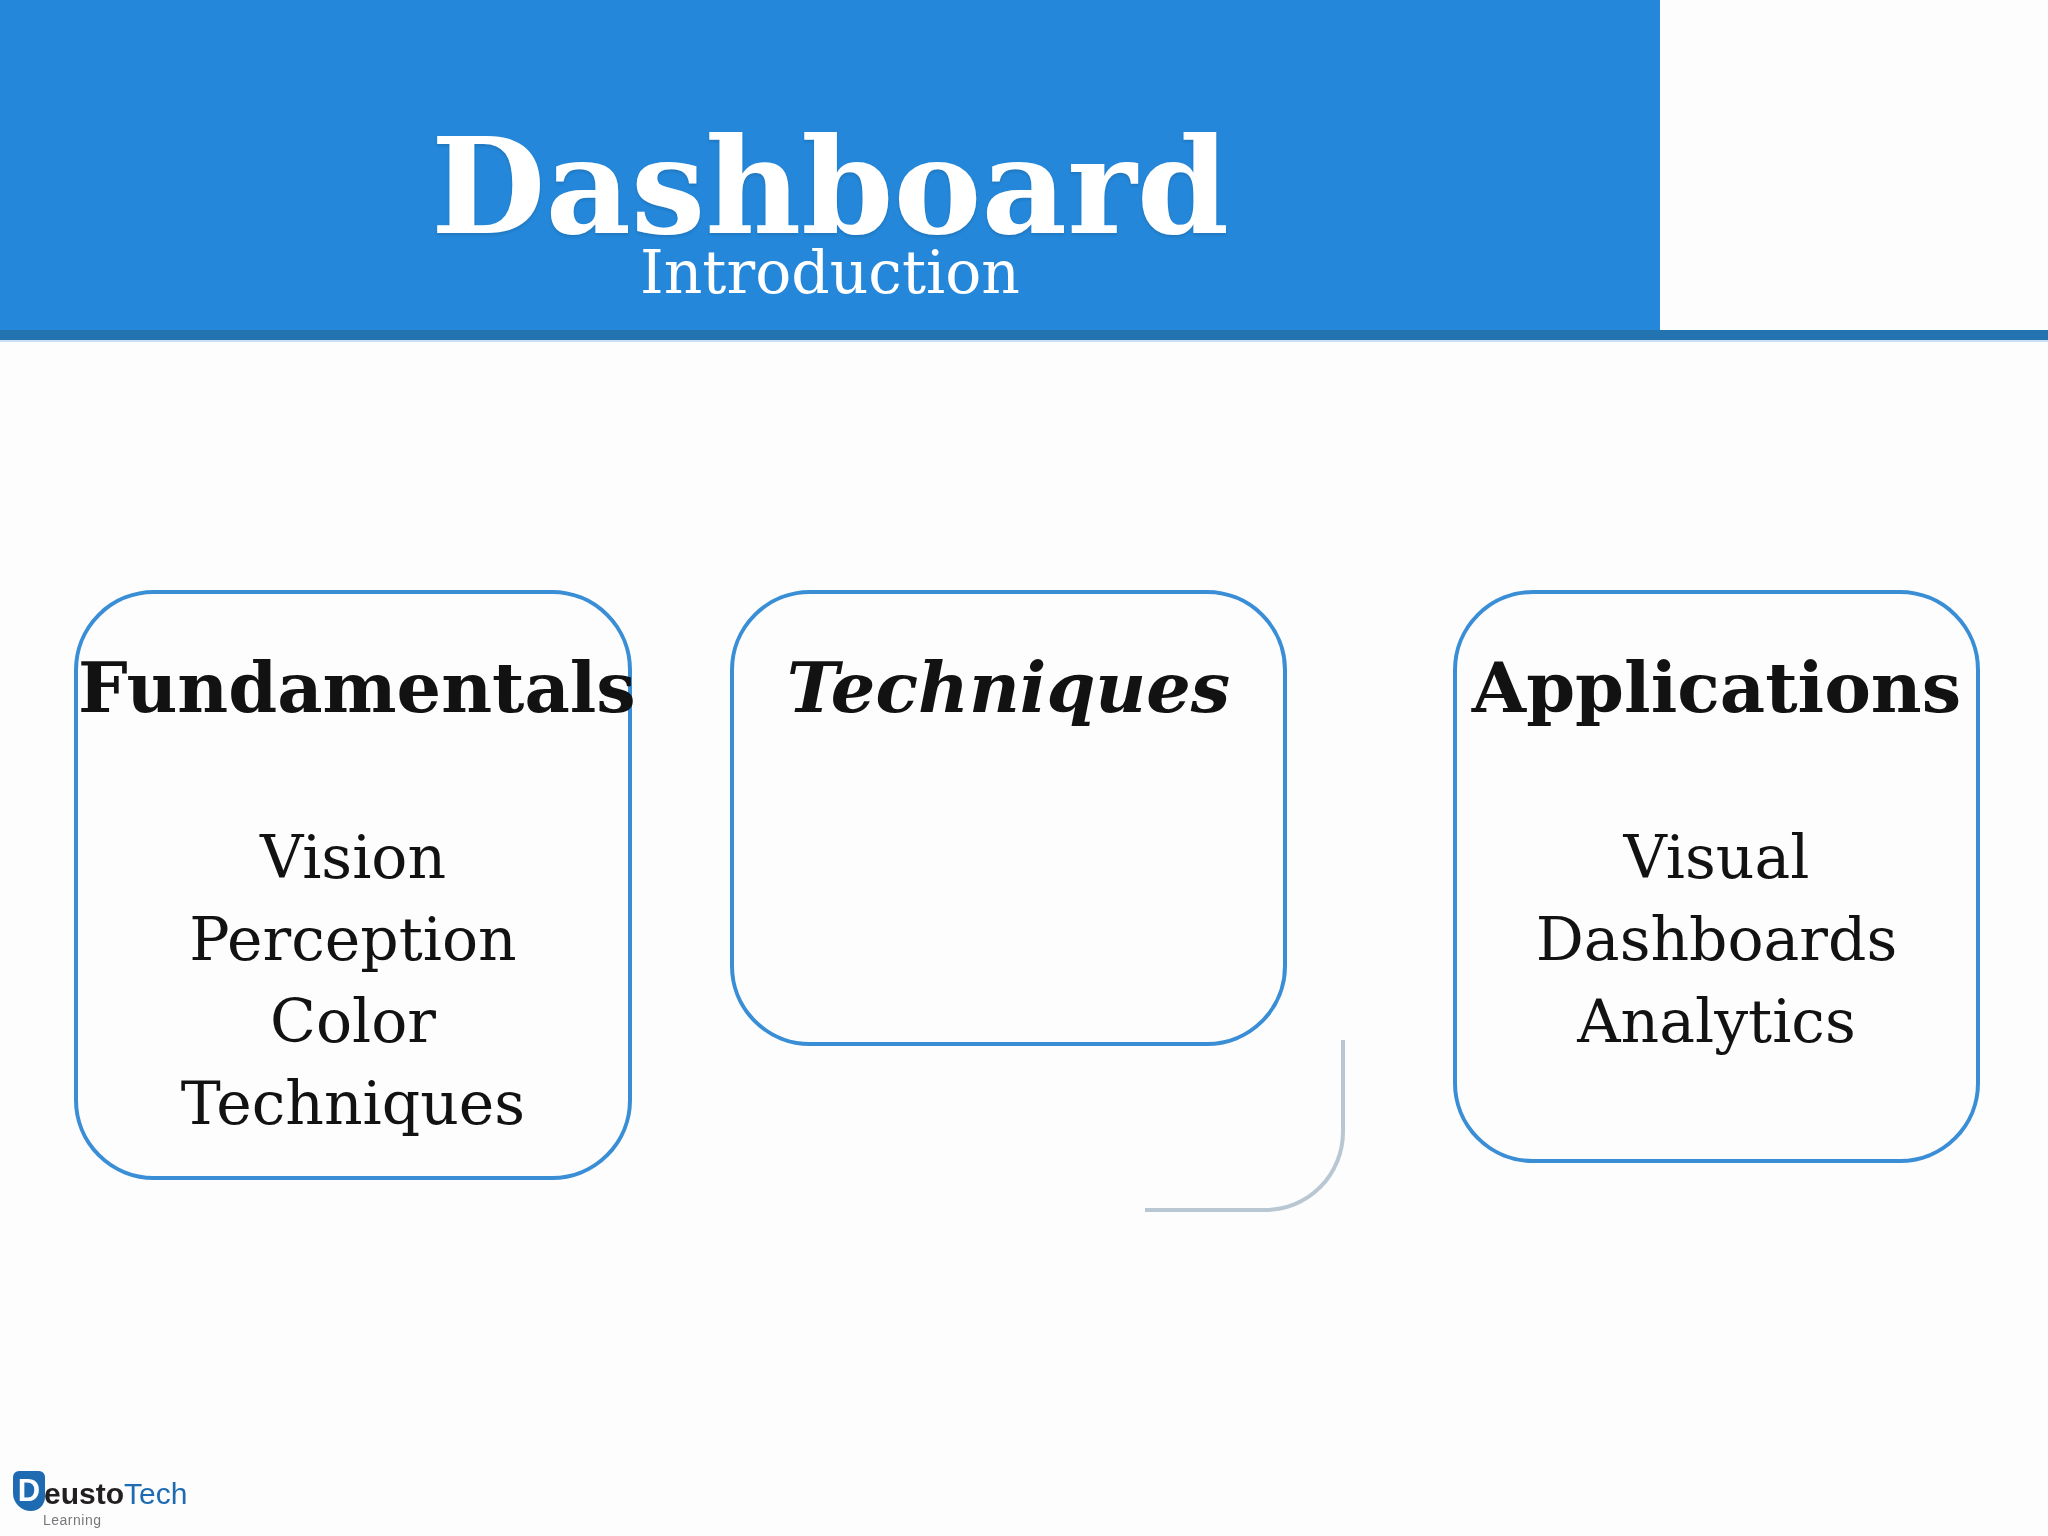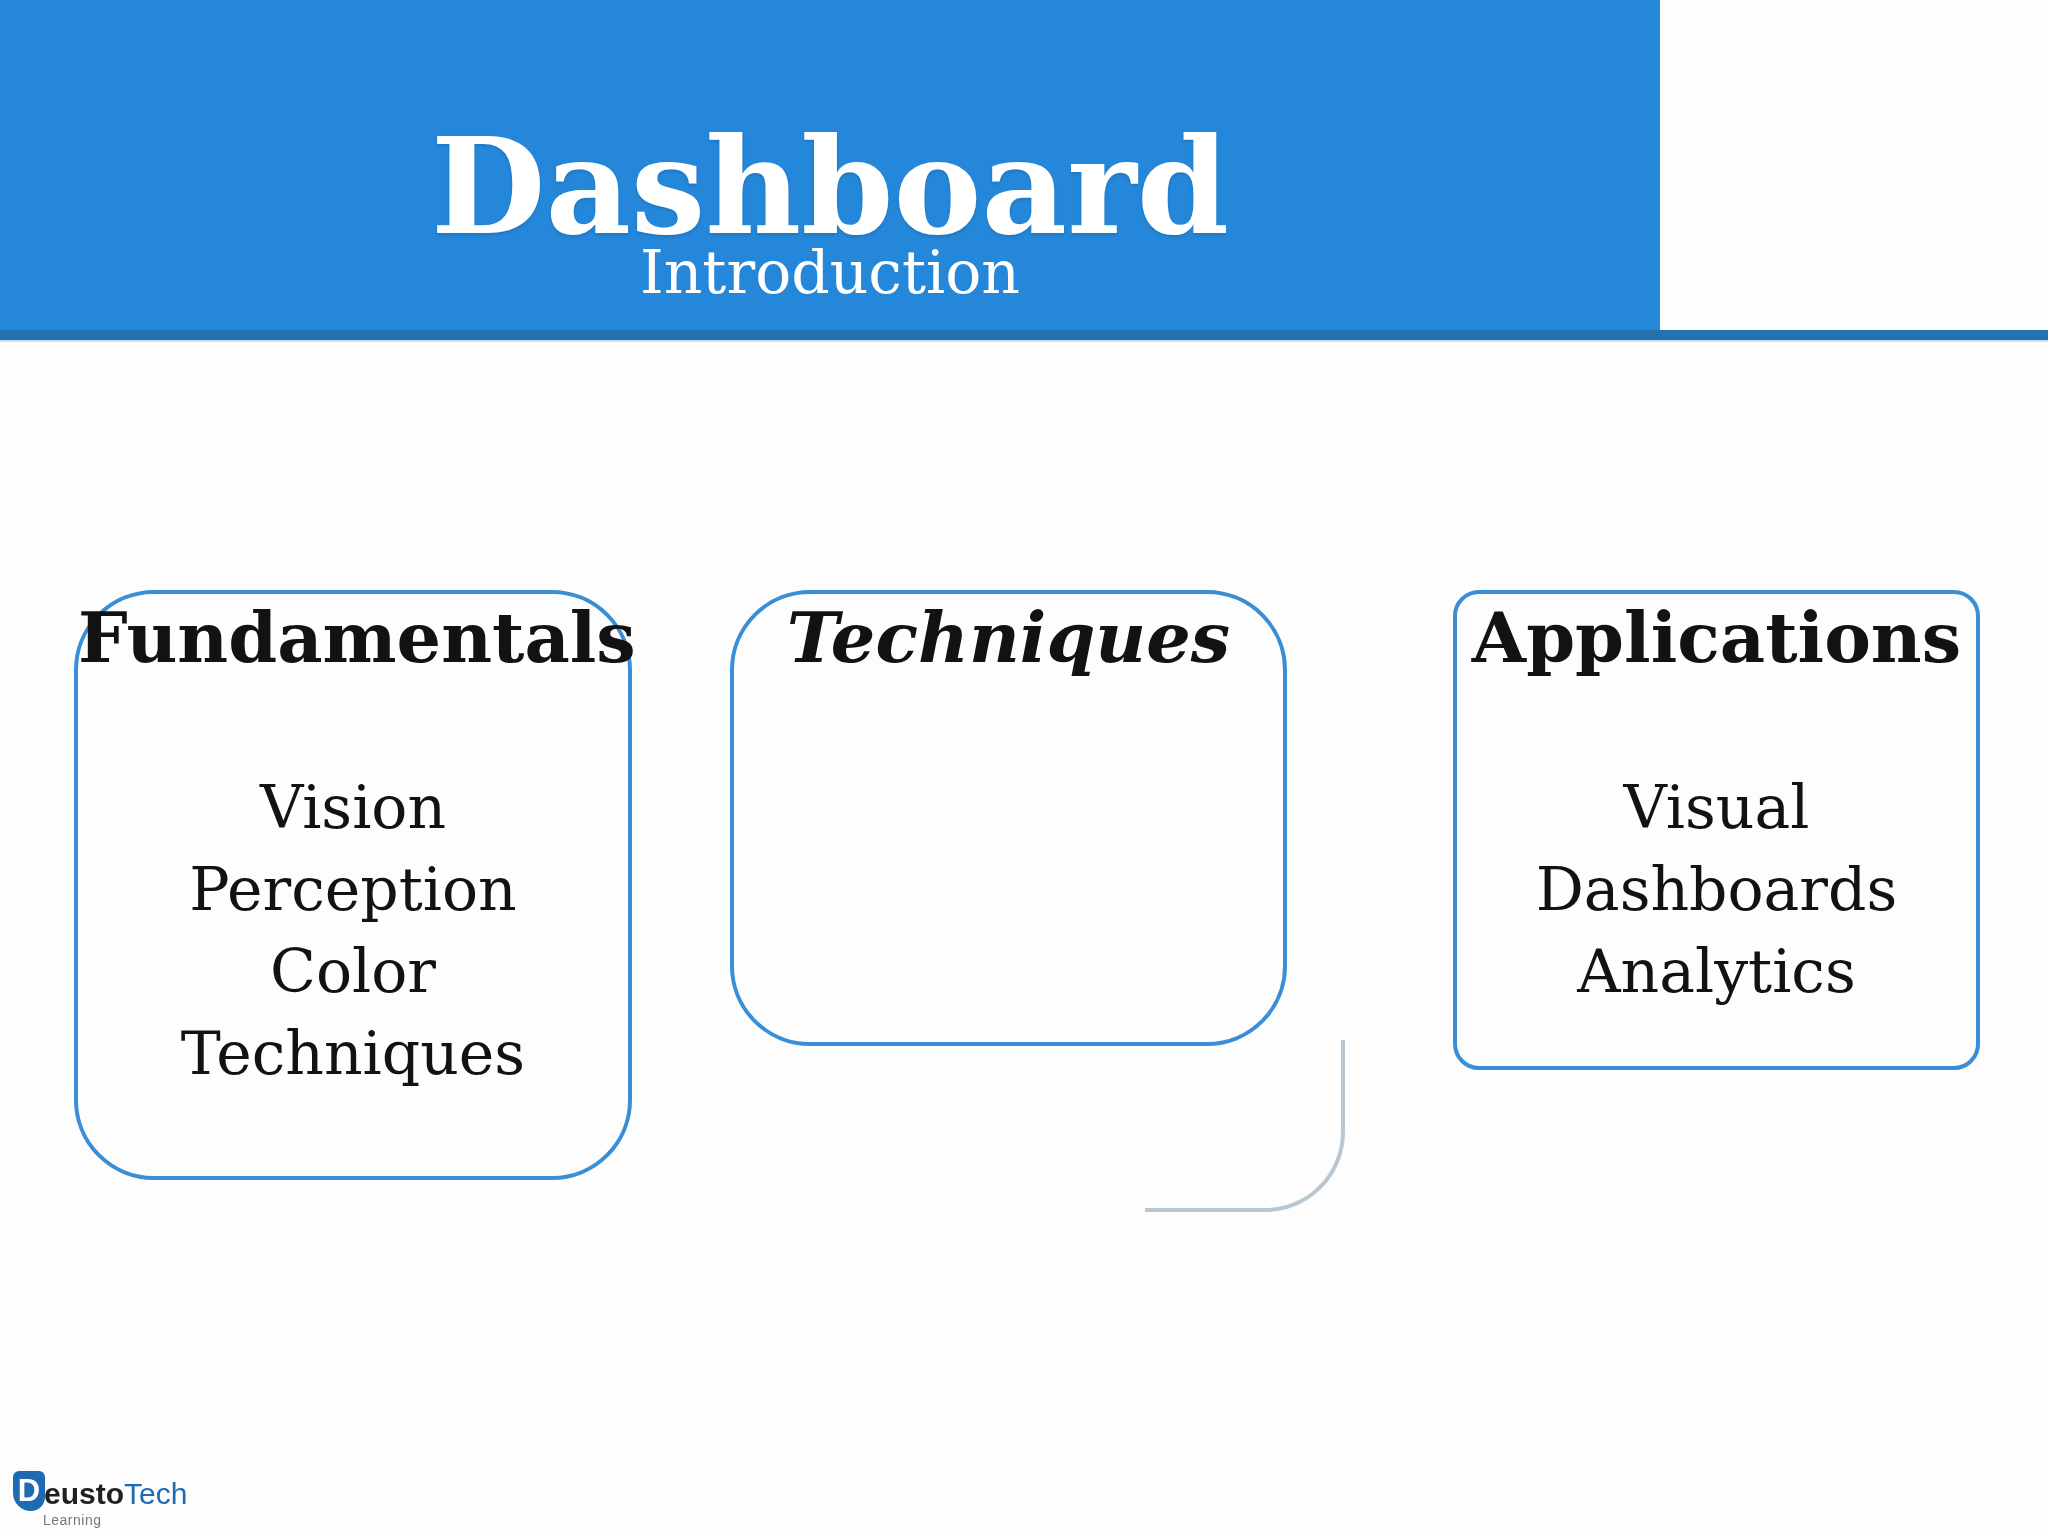--- a/index.html
+++ b/index.html
@@ -48,22 +48,23 @@
   .card{
     position:absolute;top:590px;
     background:var(--background);
     border:4px solid var(--card-border);
     border-radius:80px;
     text-align:center;
     color:var(--ink);
   }
   .card-1{left:74px;width:558px;height:590px;}
   .card-2{left:730px;width:557px;height:456px;font-style:italic;}
-  .card-3{left:1453px;width:527px;height:480px;border-radius:26px;}
+  .card-3{left:1453px;width:527px;height:573px;}
   .card-title{
+    margin-top:50px;
     font-weight:bold;font-size:70px;line-height:88px;
     white-space:nowrap;
   }
   .card-items{
     margin-top:84px;
     font-size:60px;line-height:82px;
   }
   .card-item{white-space:nowrap;}
   .ghost{
     position:absolute;left:1145px;top:1040px;width:200px;height:172px;

